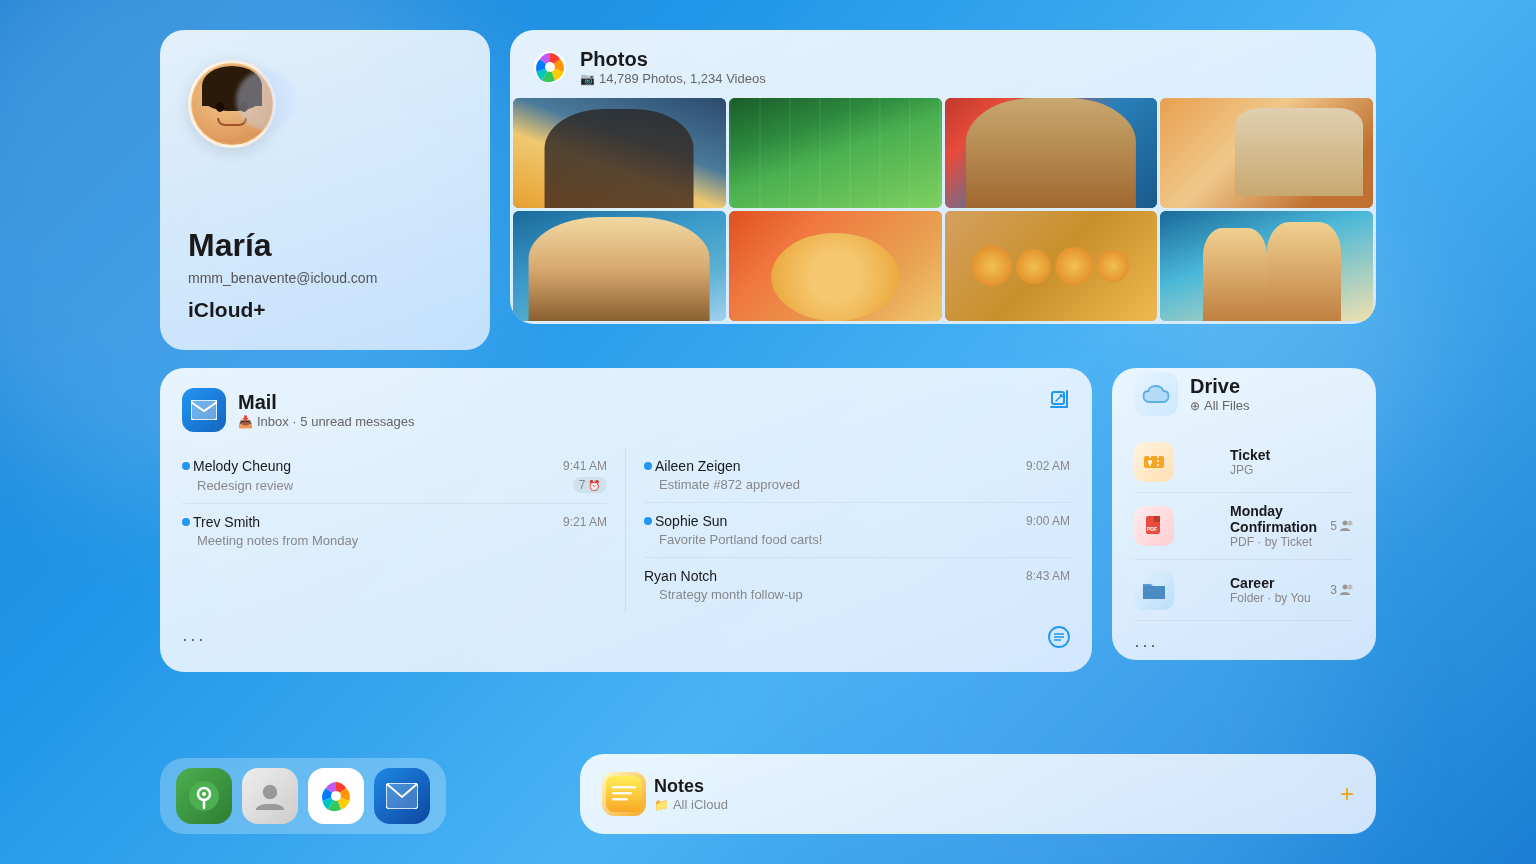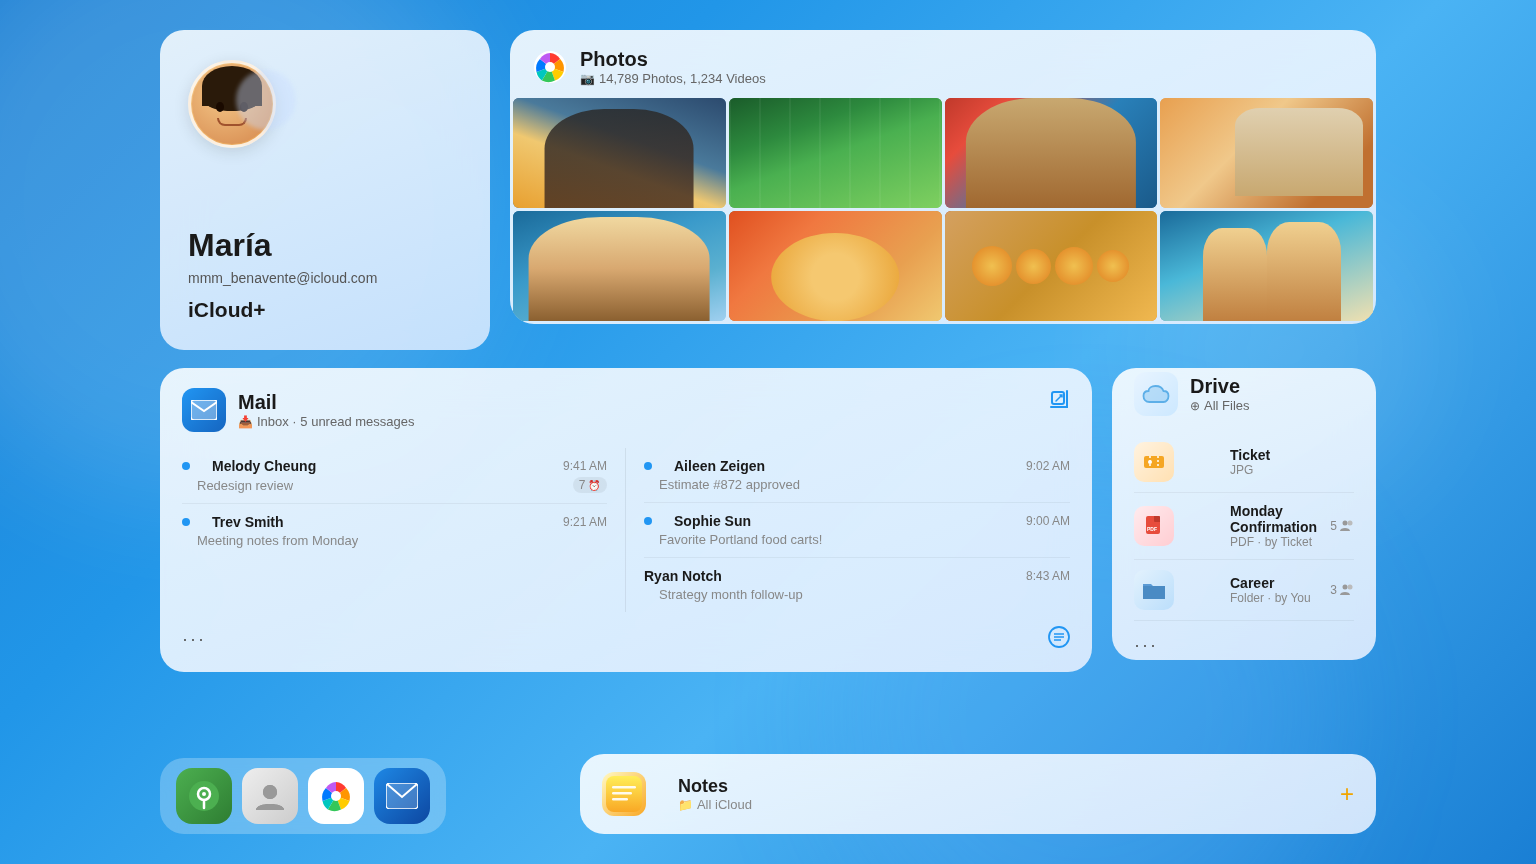--- a/index.html
+++ b/index.html
@@ -330,25 +330,25 @@
 
     .mail-item-header {
       display: flex;
       justify-content: space-between;
       align-items: center;
       margin-bottom: 3px;
     }
 
     .mail-sender {
       font-size: 14px;
-      font-weight: 700;
+      font-weight: 400;
       color: #1a1a1a;
       display: flex;
       align-items: center;
-      gap: 22px;
+      gap: 3px;
     }
 
     .unread-dot {
       width: 8px;
       height: 8px;
       border-radius: 50%;
       background: #2196F3;
       flex-shrink: 0;
     }
 
@@ -505,21 +505,21 @@
       position: absolute;
       bottom: 30px;
       left: 580px;
       right: 160px;
       background: linear-gradient(160deg, rgba(255,255,255,0.88) 0%, rgba(230,240,255,0.88) 100%);
       border-radius: 24px;
       backdrop-filter: blur(20px);
       padding: 18px 22px;
       display: flex;
       align-items: center;
-      gap: 32px;
+      gap: 8px;
     }
 
     .notes-icon {
       width: 44px;
       height: 44px;
       border-radius: 12px;
       background: linear-gradient(135deg, #fff9c4, #f9a825);
       display: flex;
       align-items: center;
       justify-content: center;

